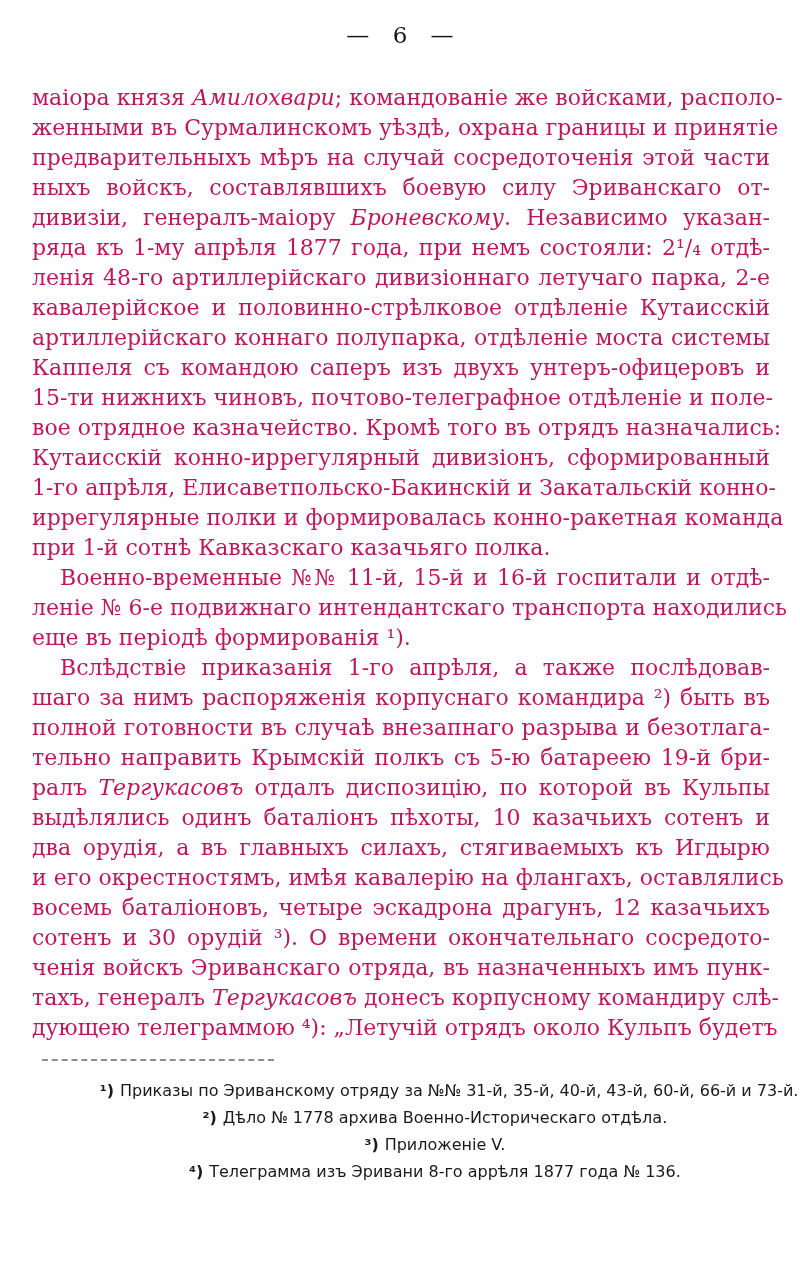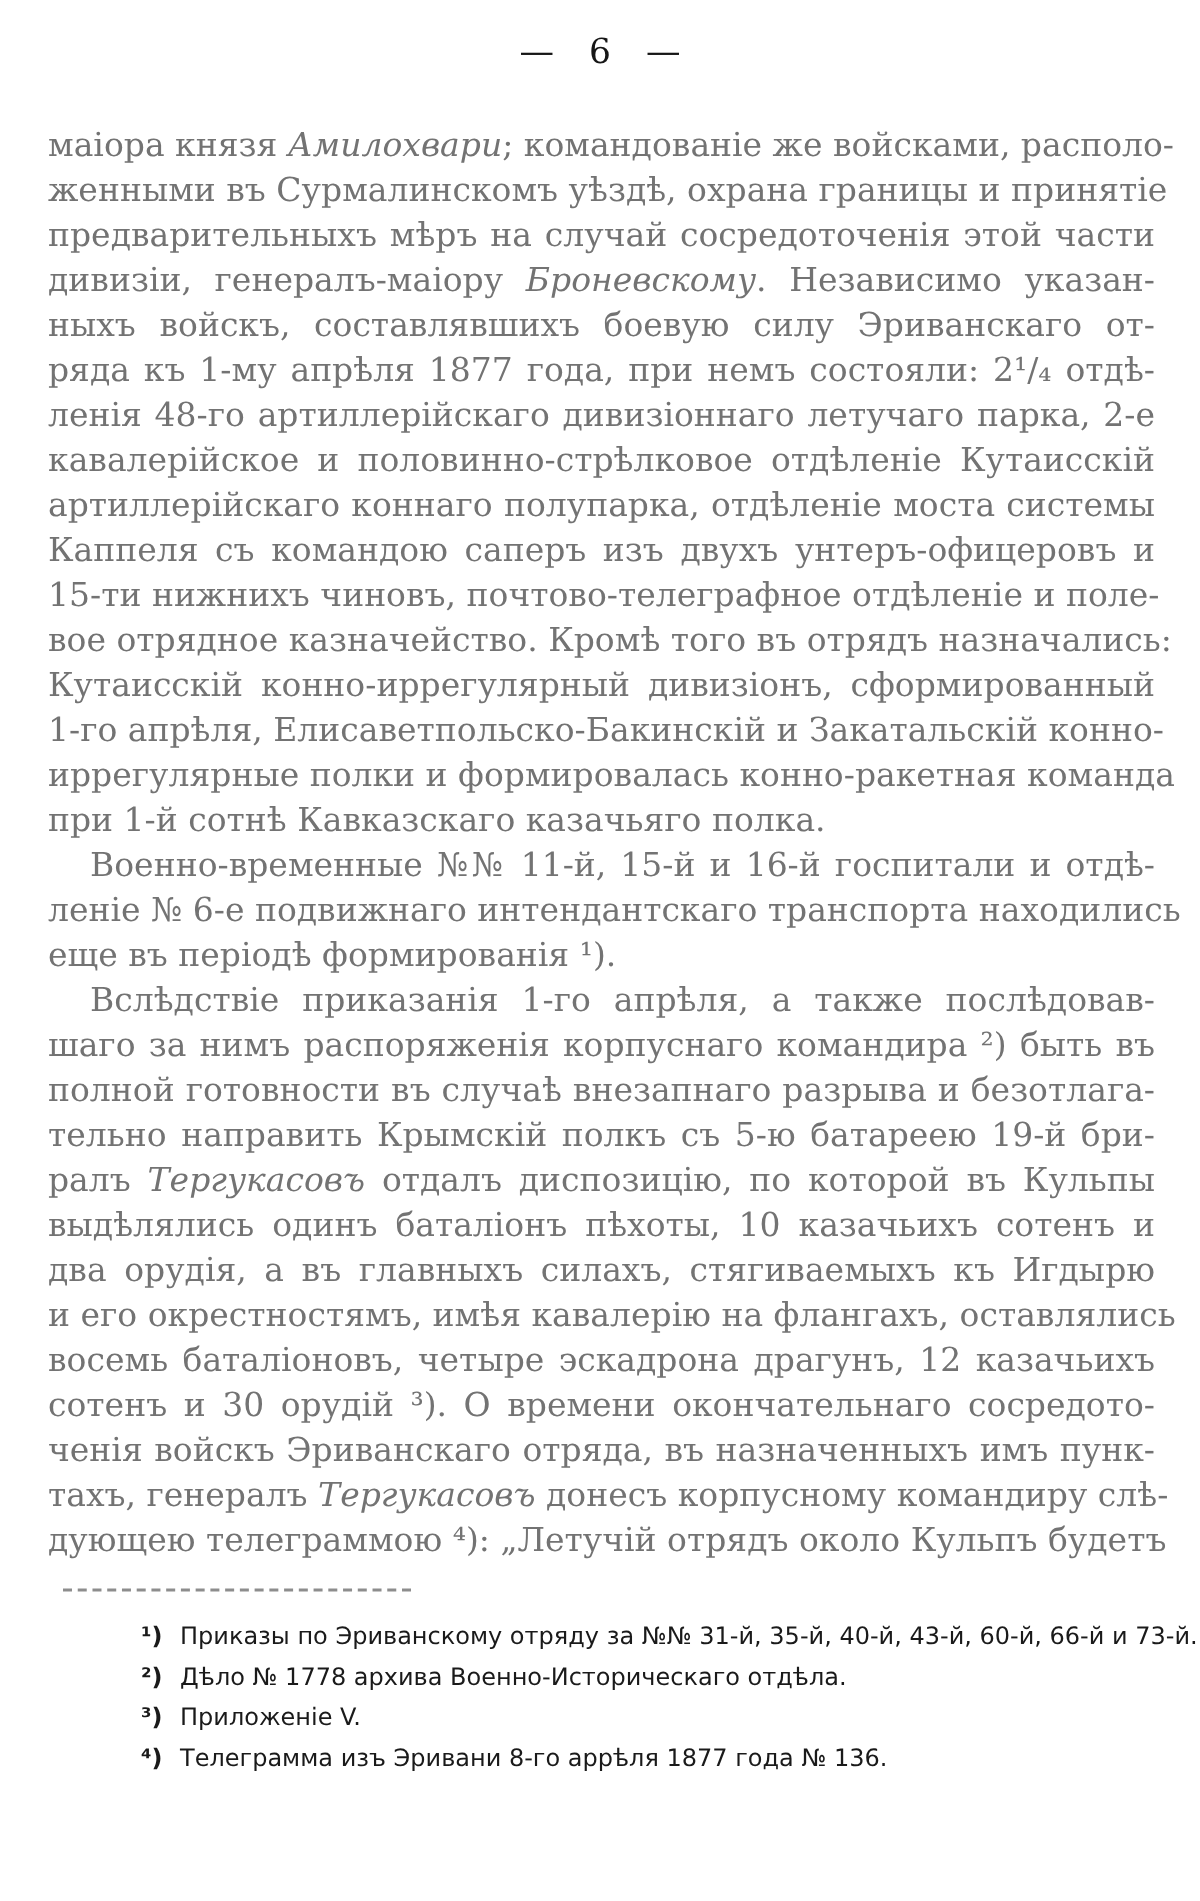--- a/index.html
+++ b/index.html
@@ -26,57 +26,57 @@
   .body-text {
     margin: 33px 30px 0 32px;
   }
   .line {
     font-size: 22px;
     line-height: 30px;
     height: 30px;
     text-align: justify;
     text-align-last: justify;
     white-space: nowrap;
-    color: #737373;
+    color: #be185d;
   }
   .line.indent { text-indent: 28px; }
   .line.nojust { text-align-last: left; }
   .it { font-style: italic; }
   .footnote-sep {
     margin: 16px 0 0 42px;
     width: 232px;
     height: 0;
     border-top: 2px dashed #8d8d8d;
   }
   .footnotes {
     margin: 16px 30px 0 94px;
     font-family: "DejaVu Sans", sans-serif;
     font-size: 16px;
     line-height: 27px;
     color: #1a1a1a;
   }
-  .fn { white-space: nowrap; }
+  .fn { white-space: nowrap; text-align: center; }
   .fn-m {
     display: inline-block;
     width: 26px;
     font-weight: bold;
   }
 </style>
 </head>
 <body>
 
 <div class="page">
   <div class="page-number">— 6 —</div>
 
   <div class="body-text">
       <div class="line"><span>маіора князя </span><span class="it">Амилохвари</span><span>; командованіе же войсками, располо-</span></div>
       <div class="line"><span>женными въ Сурмалинскомъ уѣздѣ, охрана границы и принятіе</span></div>
       <div class="line"><span>предварительныхъ мѣръ на случай сосредоточенія этой части</span></div>
+      <div class="line"><span>ныхъ войскъ, составлявшихъ боевую силу Эриванскаго от-</span></div>
       <div class="line"><span>дивизіи, генералъ-маіору </span><span class="it">Броневскому</span><span>. Независимо указан-</span></div>
-      <div class="line"><span>ныхъ войскъ, составлявшихъ боевую силу Эриванскаго от-</span></div>
       <div class="line"><span>ряда къ 1-му апрѣля 1877 года, при немъ состояли: 2¹/₄ отдѣ-</span></div>
       <div class="line"><span>ленія 48-го артиллерійскаго дивизіоннаго летучаго парка, 2-е</span></div>
       <div class="line"><span>кавалерійское и половинно-стрѣлковое отдѣленіе Кутаисскій</span></div>
       <div class="line"><span>артиллерійскаго коннаго полупарка, отдѣленіе моста системы</span></div>
       <div class="line"><span>Каппеля съ командою саперъ изъ двухъ унтеръ-офицеровъ и</span></div>
       <div class="line"><span>15-ти нижнихъ чиновъ, почтово-телеграфное отдѣленіе и поле-</span></div>
       <div class="line"><span>вое отрядное казначейство. Кромѣ того въ отрядъ назначались:</span></div>
       <div class="line"><span>Кутаисскій конно-иррегулярный дивизіонъ, сформированный</span></div>
       <div class="line"><span>1-го апрѣля, Елисаветпольско-Бакинскій и Закатальскій конно-</span></div>
       <div class="line"><span>иррегулярные полки и формировалась конно-ракетная команда</span></div>

